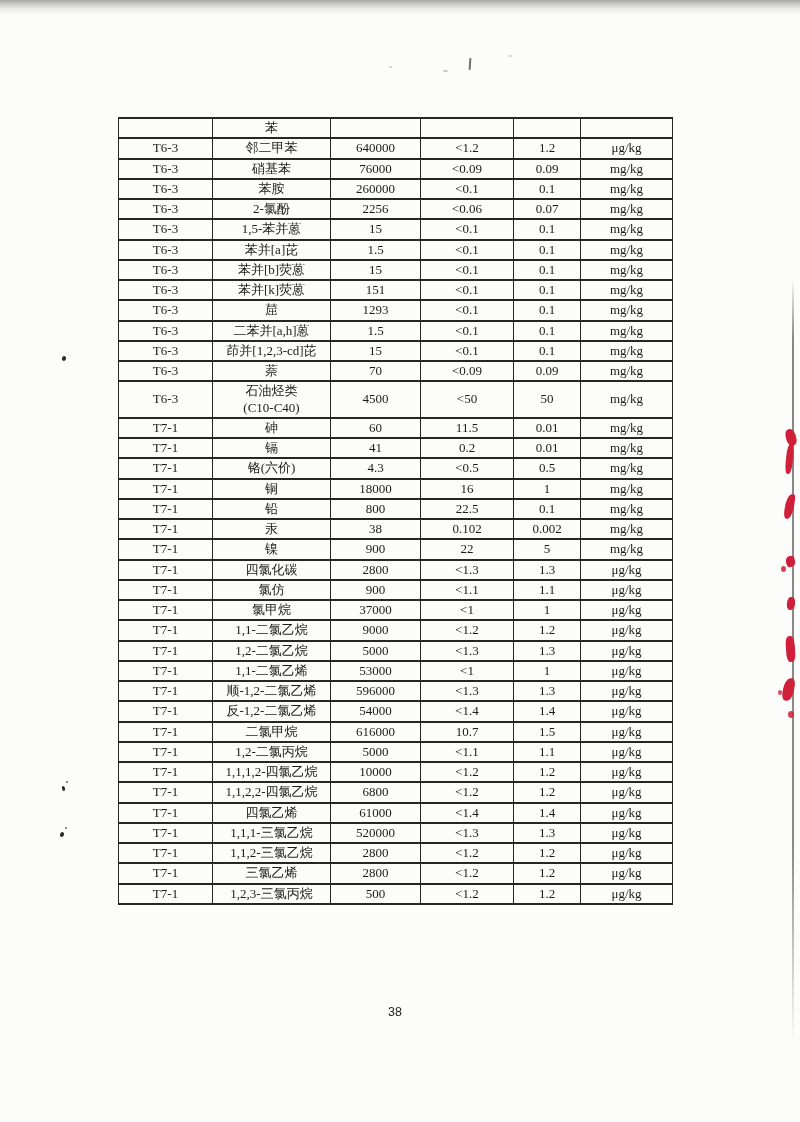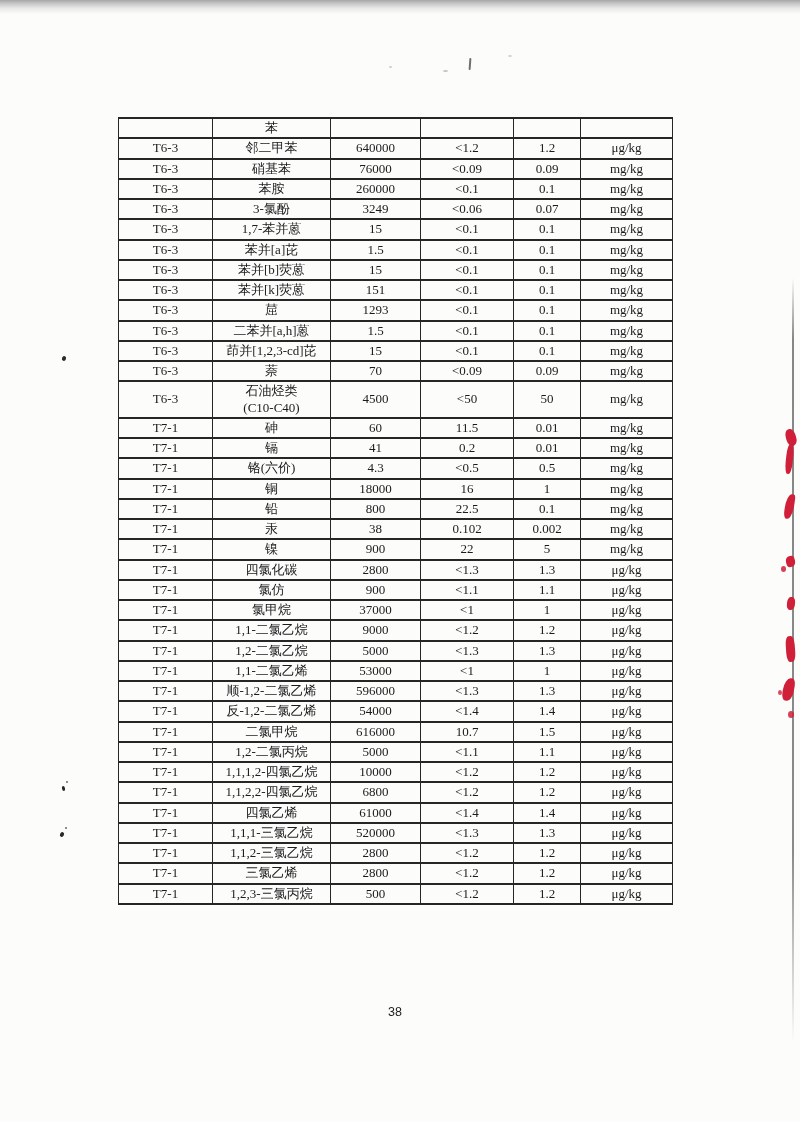--- a/index.html
+++ b/index.html
@@ -135,29 +135,29 @@
         <tr>
       <td>T6-3</td>
       <td>苯胺</td>
       <td>260000</td>
       <td>&lt;0.1</td>
       <td>0.1</td>
       <td>mg/kg</td>
     </tr>
         <tr>
       <td>T6-3</td>
-      <td>3-氯酚</td>
-      <td>3249</td>
+      <td>2-氯酚</td>
+      <td>2256</td>
       <td>&lt;0.06</td>
       <td>0.07</td>
       <td>mg/kg</td>
     </tr>
         <tr>
       <td>T6-3</td>
-      <td>1,7-苯并蒽</td>
+      <td>1,5-苯并蒽</td>
       <td>15</td>
       <td>&lt;0.1</td>
       <td>0.1</td>
       <td>mg/kg</td>
     </tr>
         <tr>
       <td>T6-3</td>
       <td>苯并[a]芘</td>
       <td>1.5</td>
       <td>&lt;0.1</td>

